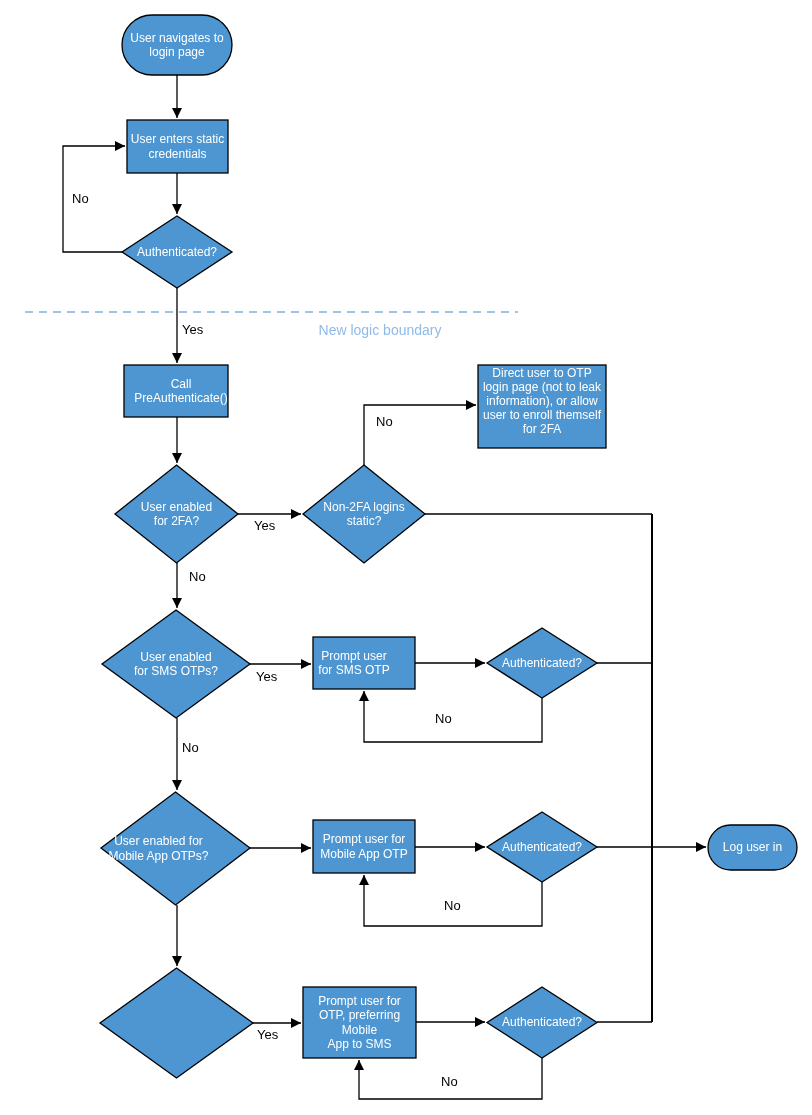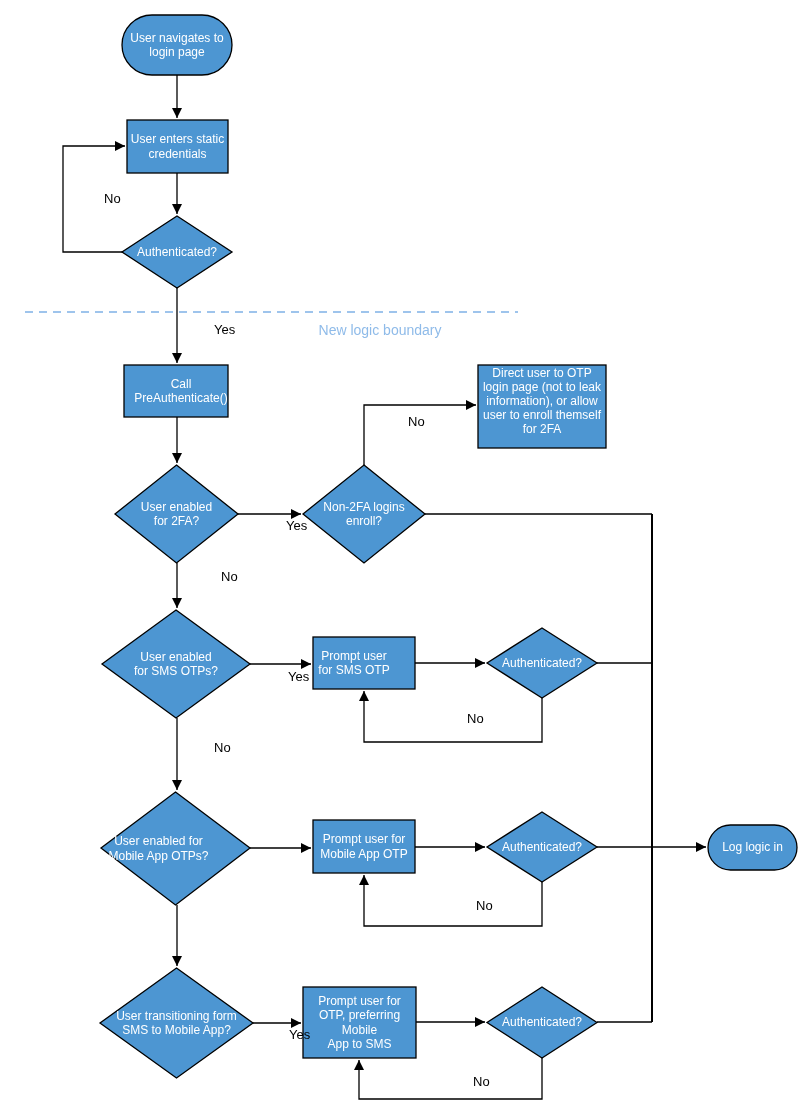--- a/index.html
+++ b/index.html
@@ -41,21 +41,20 @@
     line-height: 1.18;
     white-space: pre-line;
     pointer-events: none;
   }
   .edge-label {
     position: absolute;
     color: var(--label-text, #000);
     font-size: 13px;
     line-height: 1.1;
     white-space: nowrap;
-    margin-left: 32px;
   }
   .boundary-label {
     position: absolute;
     color: var(--boundary-text, #8FBBE9);
     font-size: 14px;
     text-align: center;
     white-space: nowrap;
   }
 </style>
 </head>
@@ -123,39 +122,37 @@
   <div class="node-label" style="left:122px;top:15px;width:110px;height:60px;">User navigates to
 login page</div>
   <div class="node-label" style="left:127px;top:120px;width:101px;height:53px;">User enters static
 credentials</div>
   <div class="node-label" style="left:122px;top:216px;width:110px;height:72px;">Authenticated?</div>
   <div class="node-label" style="left:124px;top:365px;width:114px;height:52px;">Call
 PreAuthenticate()</div>
   <div class="node-label" style="left:115px;top:465px;width:123px;height:98px;">User enabled
 for 2FA?</div>
   <div class="node-label" style="left:303px;top:465px;width:122px;height:98px;">Non-2FA logins
-enroll?</div>
+static?</div>
   <div class="node-label" style="left:478px;top:365px;width:128px;height:72px;">Direct user to OTP
 login page (not to leak
 information), or allow
 user to enroll themself
 for 2FA</div>
   <div class="node-label" style="left:102px;top:610px;width:148px;height:108px;">User enabled
 for SMS OTPs?</div>
   <div class="node-label" style="left:313px;top:637px;width:82px;height:52px;">Prompt user
 for SMS OTP</div>
   <div class="node-label" style="left:487px;top:628px;width:110px;height:70px;">Authenticated?</div>
   <div class="node-label" style="left:84px;top:792px;width:149px;height:113px;">User enabled for
 Mobile App OTPs?</div>
   <div class="node-label" style="left:313px;top:820px;width:102px;height:53px;">Prompt user for
 Mobile App OTP</div>
   <div class="node-label" style="left:487px;top:812px;width:110px;height:70px;">Authenticated?</div>
-  <div class="node-label" style="left:708px;top:825px;width:89px;height:45px;">Log logic in</div>
-  <div class="node-label" style="left:100px;top:968px;width:153px;height:110px;">User transitioning form
-SMS to Mobile App?</div>
+  <div class="node-label" style="left:708px;top:825px;width:89px;height:45px;">Log user in</div>
   <div class="node-label" style="left:303px;top:987px;width:113px;height:71px;">Prompt user for
 OTP, preferring
 Mobile
 App to SMS</div>
   <div class="node-label" style="left:487px;top:987px;width:110px;height:71px;">Authenticated?</div>
 
   <div class="edge-label" style="left:72px;top:192px;">No</div>
   <div class="edge-label" style="left:182px;top:323px;">Yes</div>
   <div class="edge-label" style="left:376px;top:415px;">No</div>
   <div class="edge-label" style="left:254px;top:519px;">Yes</div>

